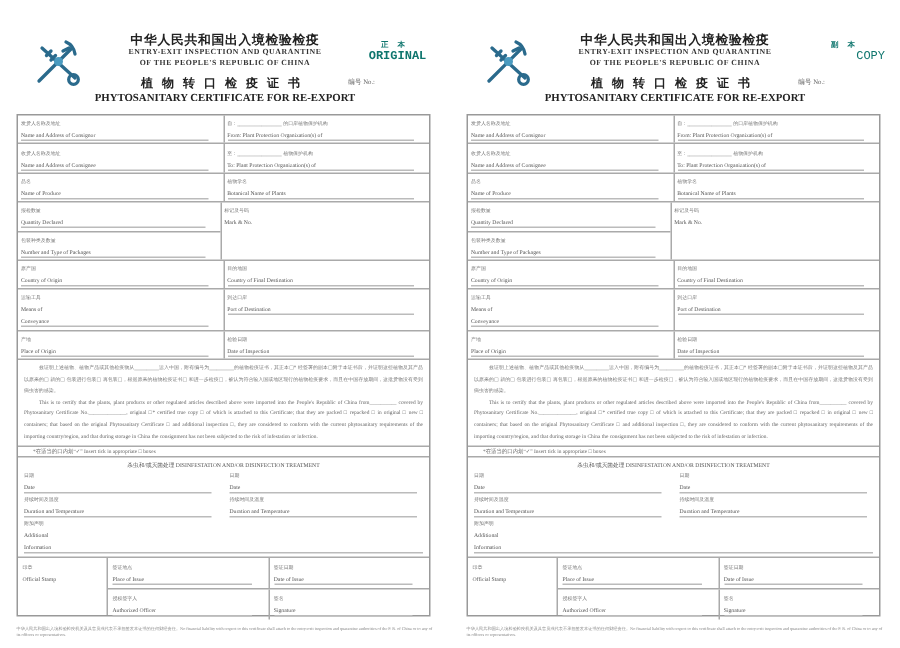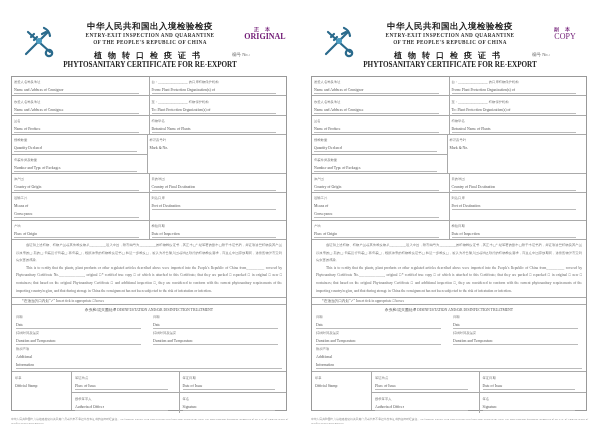--- a/index.html
+++ b/index.html
@@ -7,21 +7,21 @@
   body { font-family: "Liberation Serif", "DejaVu Serif", serif; color: #333; }
   .pages { display: flex; width: 600px; height: 432px; }
   .page { width: 300px; height: 432px; position: relative; background: #fff; }
 
   .hdr { position: relative; height: 68px; }
   .logo { position: absolute; left: 22px; top: 24px; width: 34px; height: 34px; }
   .hdr-cn { position: absolute; left: 0; right: 0; top: 21px; text-align: center; font-size: 8.5px; font-weight: bold; color: #222; letter-spacing: 0.5px; font-family: "DejaVu Sans", sans-serif; }
   .hdr-en1, .hdr-en2 { position: absolute; left: 0; right: 0; text-align: center; font-size: 5.2px; font-weight: bold; color: #333; letter-spacing: 0.4px; }
   .hdr-en1 { top: 32px; }
   .hdr-en2 { top: 39px; }
-  .stamp { position: absolute; right: 10px; top: 26px; width: 50px; text-align: center; color: #701a75; font-family: Liberation Serif, serif; }
+  .stamp { position: absolute; right: 10px; top: 26px; width: 50px; text-align: center; color: #0f766e; font-family: Liberation Mono, monospace; }
   .stamp-cn { font-size: 5px; letter-spacing: 6px; font-weight: bold; }
   .stamp-en { font-size: 8px; font-weight: bold; line-height: 9px; }
   .title-cn { position: absolute; left: 0; right: 0; top: 50px; text-align: center; font-size: 8px; font-weight: bold; letter-spacing: 6px; color: #222; font-family: "DejaVu Sans", sans-serif; }
   .serial { position: absolute; right: 50px; top: 52px; font-size: 4.5px; color: #666; }
   .title-en { position: absolute; left: 0; right: 0; top: 61px; text-align: center; font-size: 7.2px; font-weight: bold; color: #222; font-family: Liberation Serif, serif; }
 
   .form { position: absolute; left: 11px; top: 76px; width: 276px; border: 0.6px solid #999; font-size: 3.8px; color: #555; }
   .row { display: flex; border-bottom: 0.6px solid #aaa; }
   .cell { flex: 1; padding: 1.2px 2px; position: relative; }
   .cell + .cell { border-left: 0.6px solid #aaa; }
@@ -222,21 +222,21 @@
           <path d="M20 10 l4 -2"></path>
           <path d="M9 13 l3 -3 M12 16 l3 -3"></path>
         </g>
         <circle cx="17" cy="17" r="3" fill="#4a9bc0"></circle>
       </svg>
       <div class="hdr-cn">中华人民共和国出入境检验检疫</div>
       <div class="hdr-en1">ENTRY-EXIT INSPECTION AND QUARANTINE</div>
       <div class="hdr-en2">OF THE PEOPLE'S REPUBLIC OF CHINA</div>
       <div class="stamp">
         <div class="stamp-cn">副本</div>
-        <div class="stamp-en" style="font-weight:normal;">COPY</div>
+        <div class="stamp-en" style="font-weight:normal;text-align:right;">COPY</div>
       </div>
       <div class="title-cn">植物转口检疫证书</div>
       <div class="serial">编号 No.:</div>
       <div class="title-en">PHYTOSANITARY CERTIFICATE FOR RE-EXPORT</div>
     </div>
 
     <div class="form">
       <div class="row">
         <div class="cell">
           <span class="lab-cn">发货人名称及地址</span>

